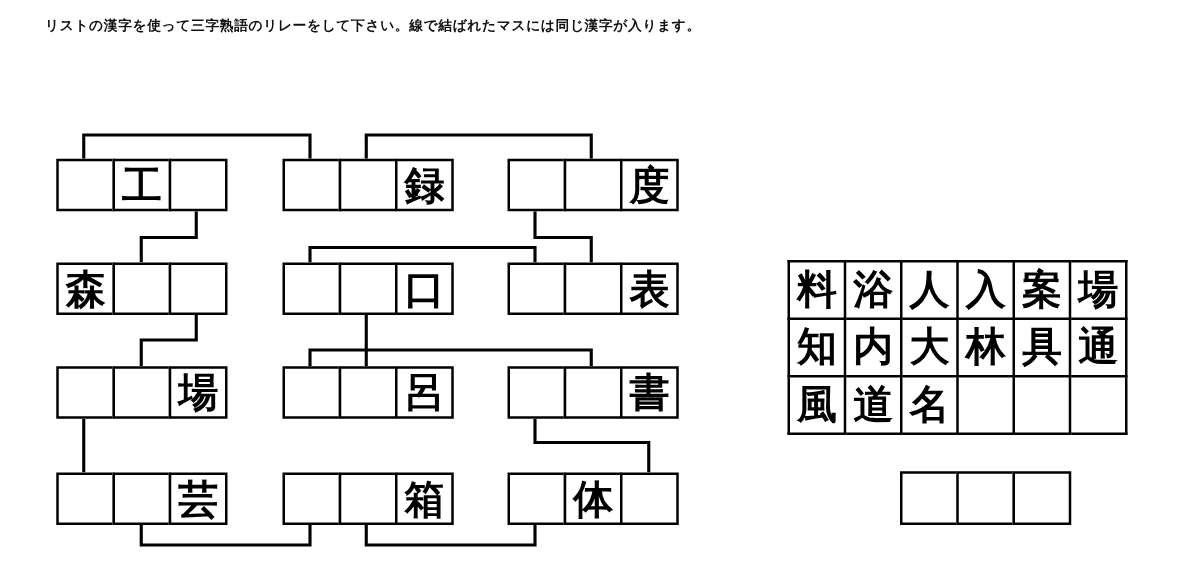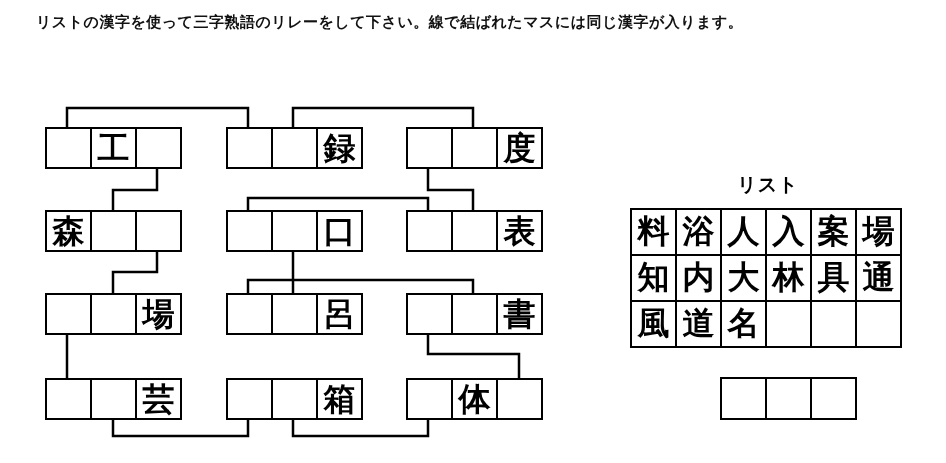--- a/index.html
+++ b/index.html
@@ -2,21 +2,21 @@
 <html><head>
 <meta charset="utf-8">
 <style>
   html,body { margin:0; padding:0; background:#fff; }
   .page {
     position:relative; width:946px; height:463px; background:#ffffff;
     font-family:"Liberation Serif","DejaVu Serif",serif; color:#000;
     overflow:hidden;
   }
   .instr {
-    position:absolute; left:36px; font-size:15px; font-weight:bold;
+    position:absolute; left:36px; font-size:11px; font-weight:bold;
     white-space:nowrap; letter-spacing:0.5px; color:#111;
   }
   #instr1 { top:13px; }
   #instr2 { top:54px; }
   #connectors { position:absolute; left:0; top:0; pointer-events:none; }
   #connectors polyline { fill:none; stroke:#000; stroke-width:2.5; }
   .pbox { position:absolute; display:flex; }
   .pcell {
     box-sizing:border-box; width:47px; height:42px; border:2px solid #000;
     margin-left:-2px; background:#fff; display:flex; align-items:center;
@@ -115,21 +115,20 @@
         <div class="pcell"></div>
         <div class="pcell">箱</div>
       </div>
       <div class="pbox" style="left: 406px; top: 378px;">
         <div class="pcell"></div>
         <div class="pcell">体</div>
         <div class="pcell"></div>
       </div>
     </div>
 
-  <div class="list-title">リスト</div>
   <table id="list-table">
     <tbody>
         <tr>
           <td>料</td>
           <td>浴</td>
           <td>人</td>
           <td>入</td>
           <td>案</td>
           <td>場</td>
         </tr>

